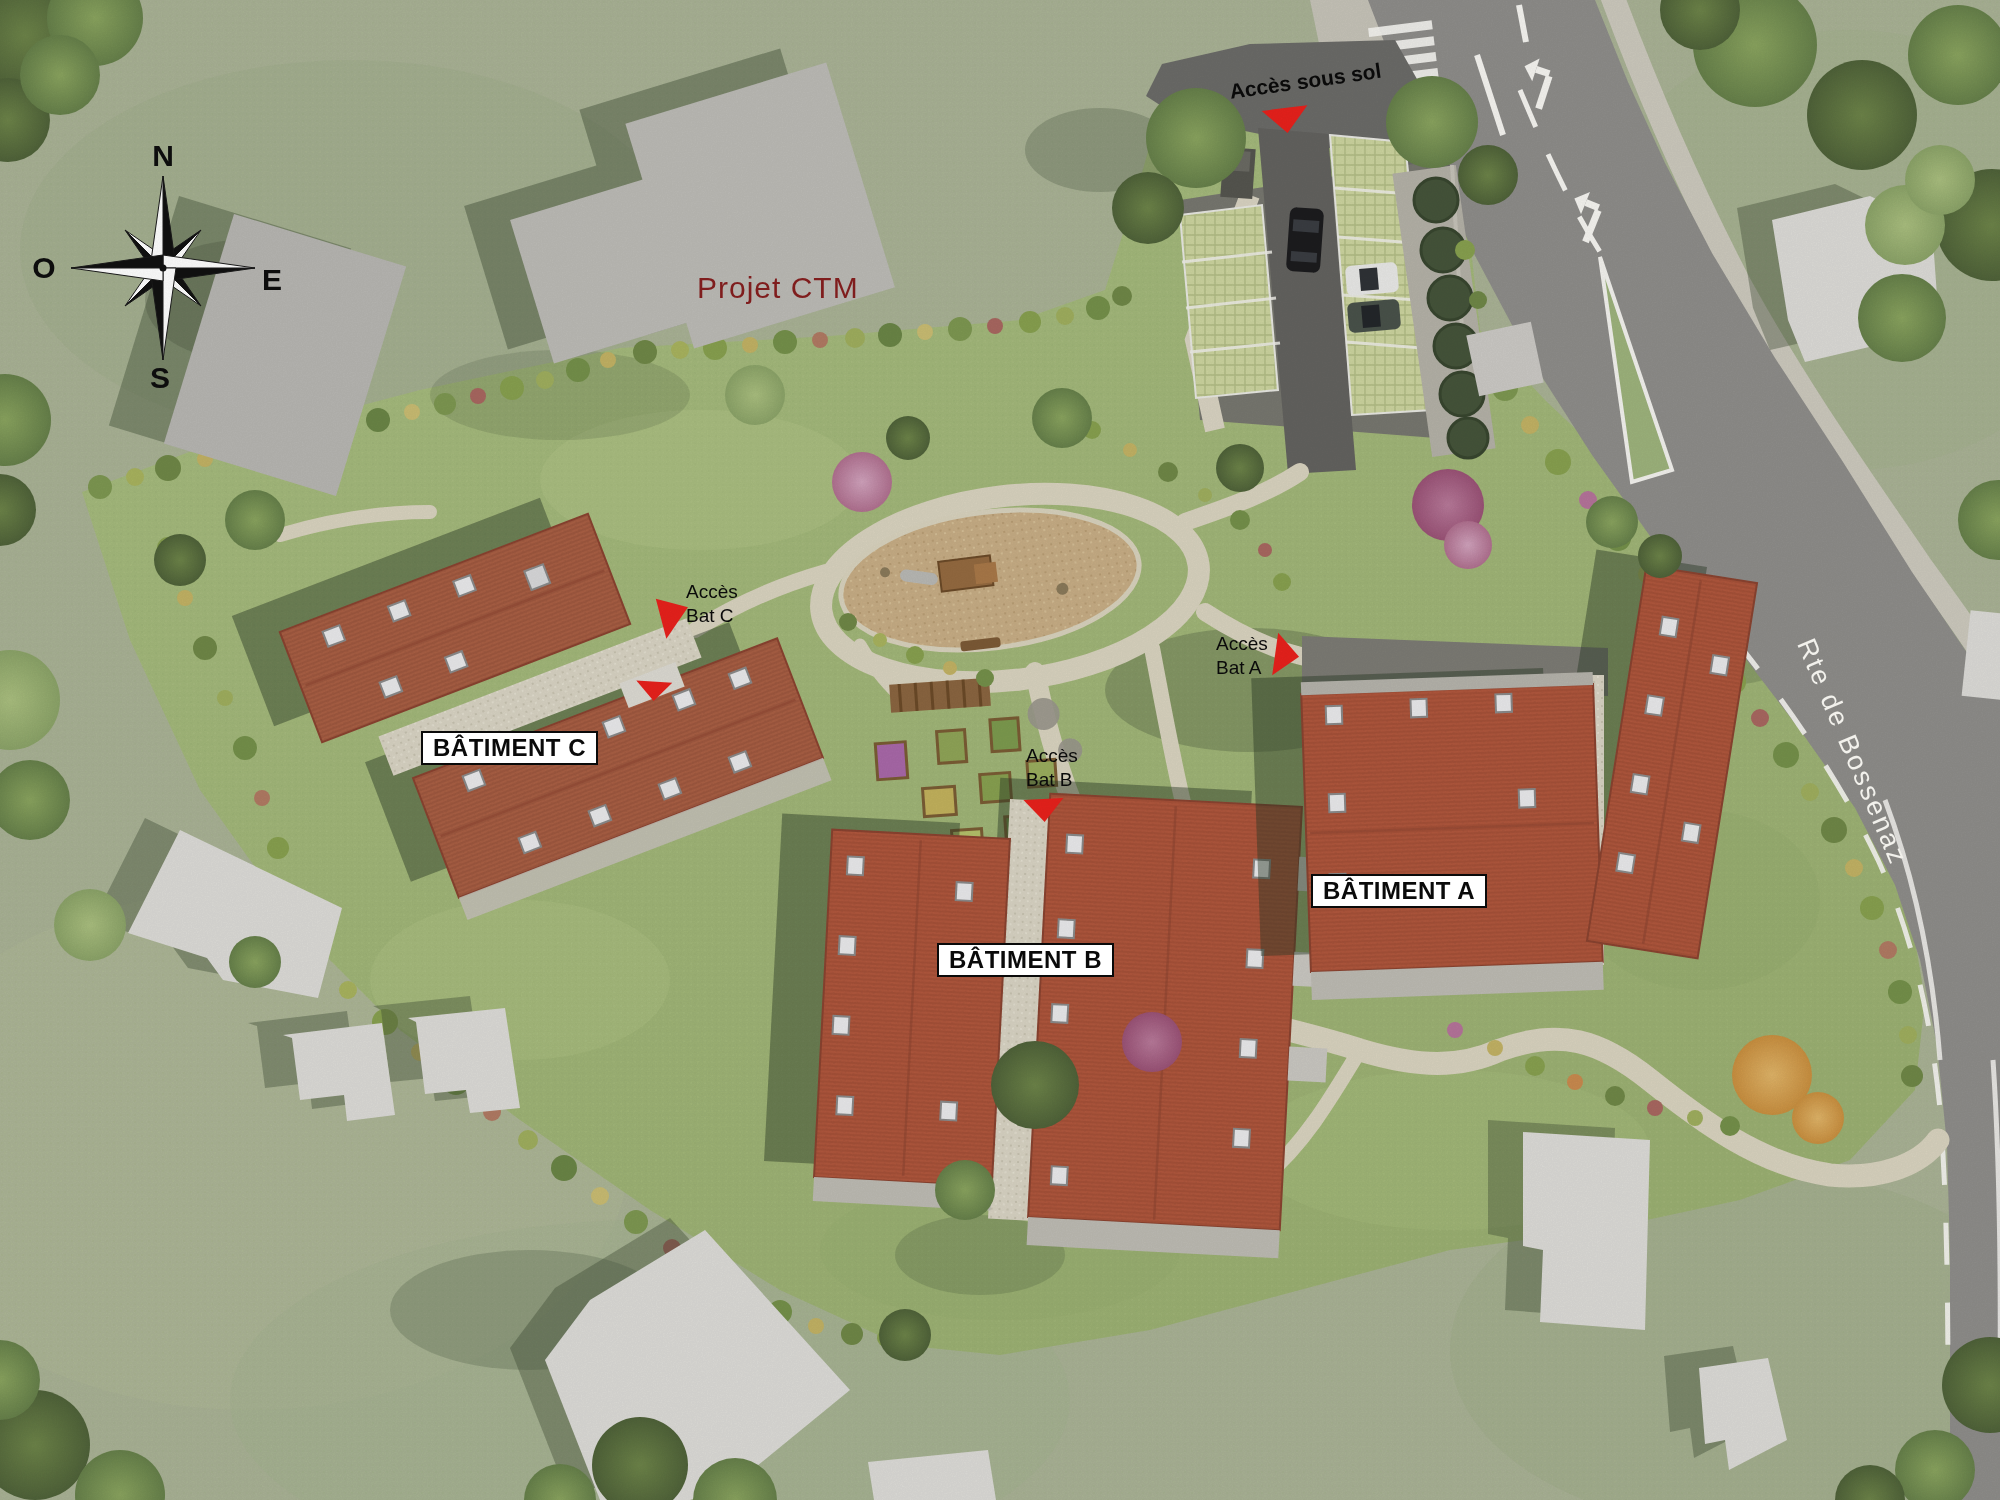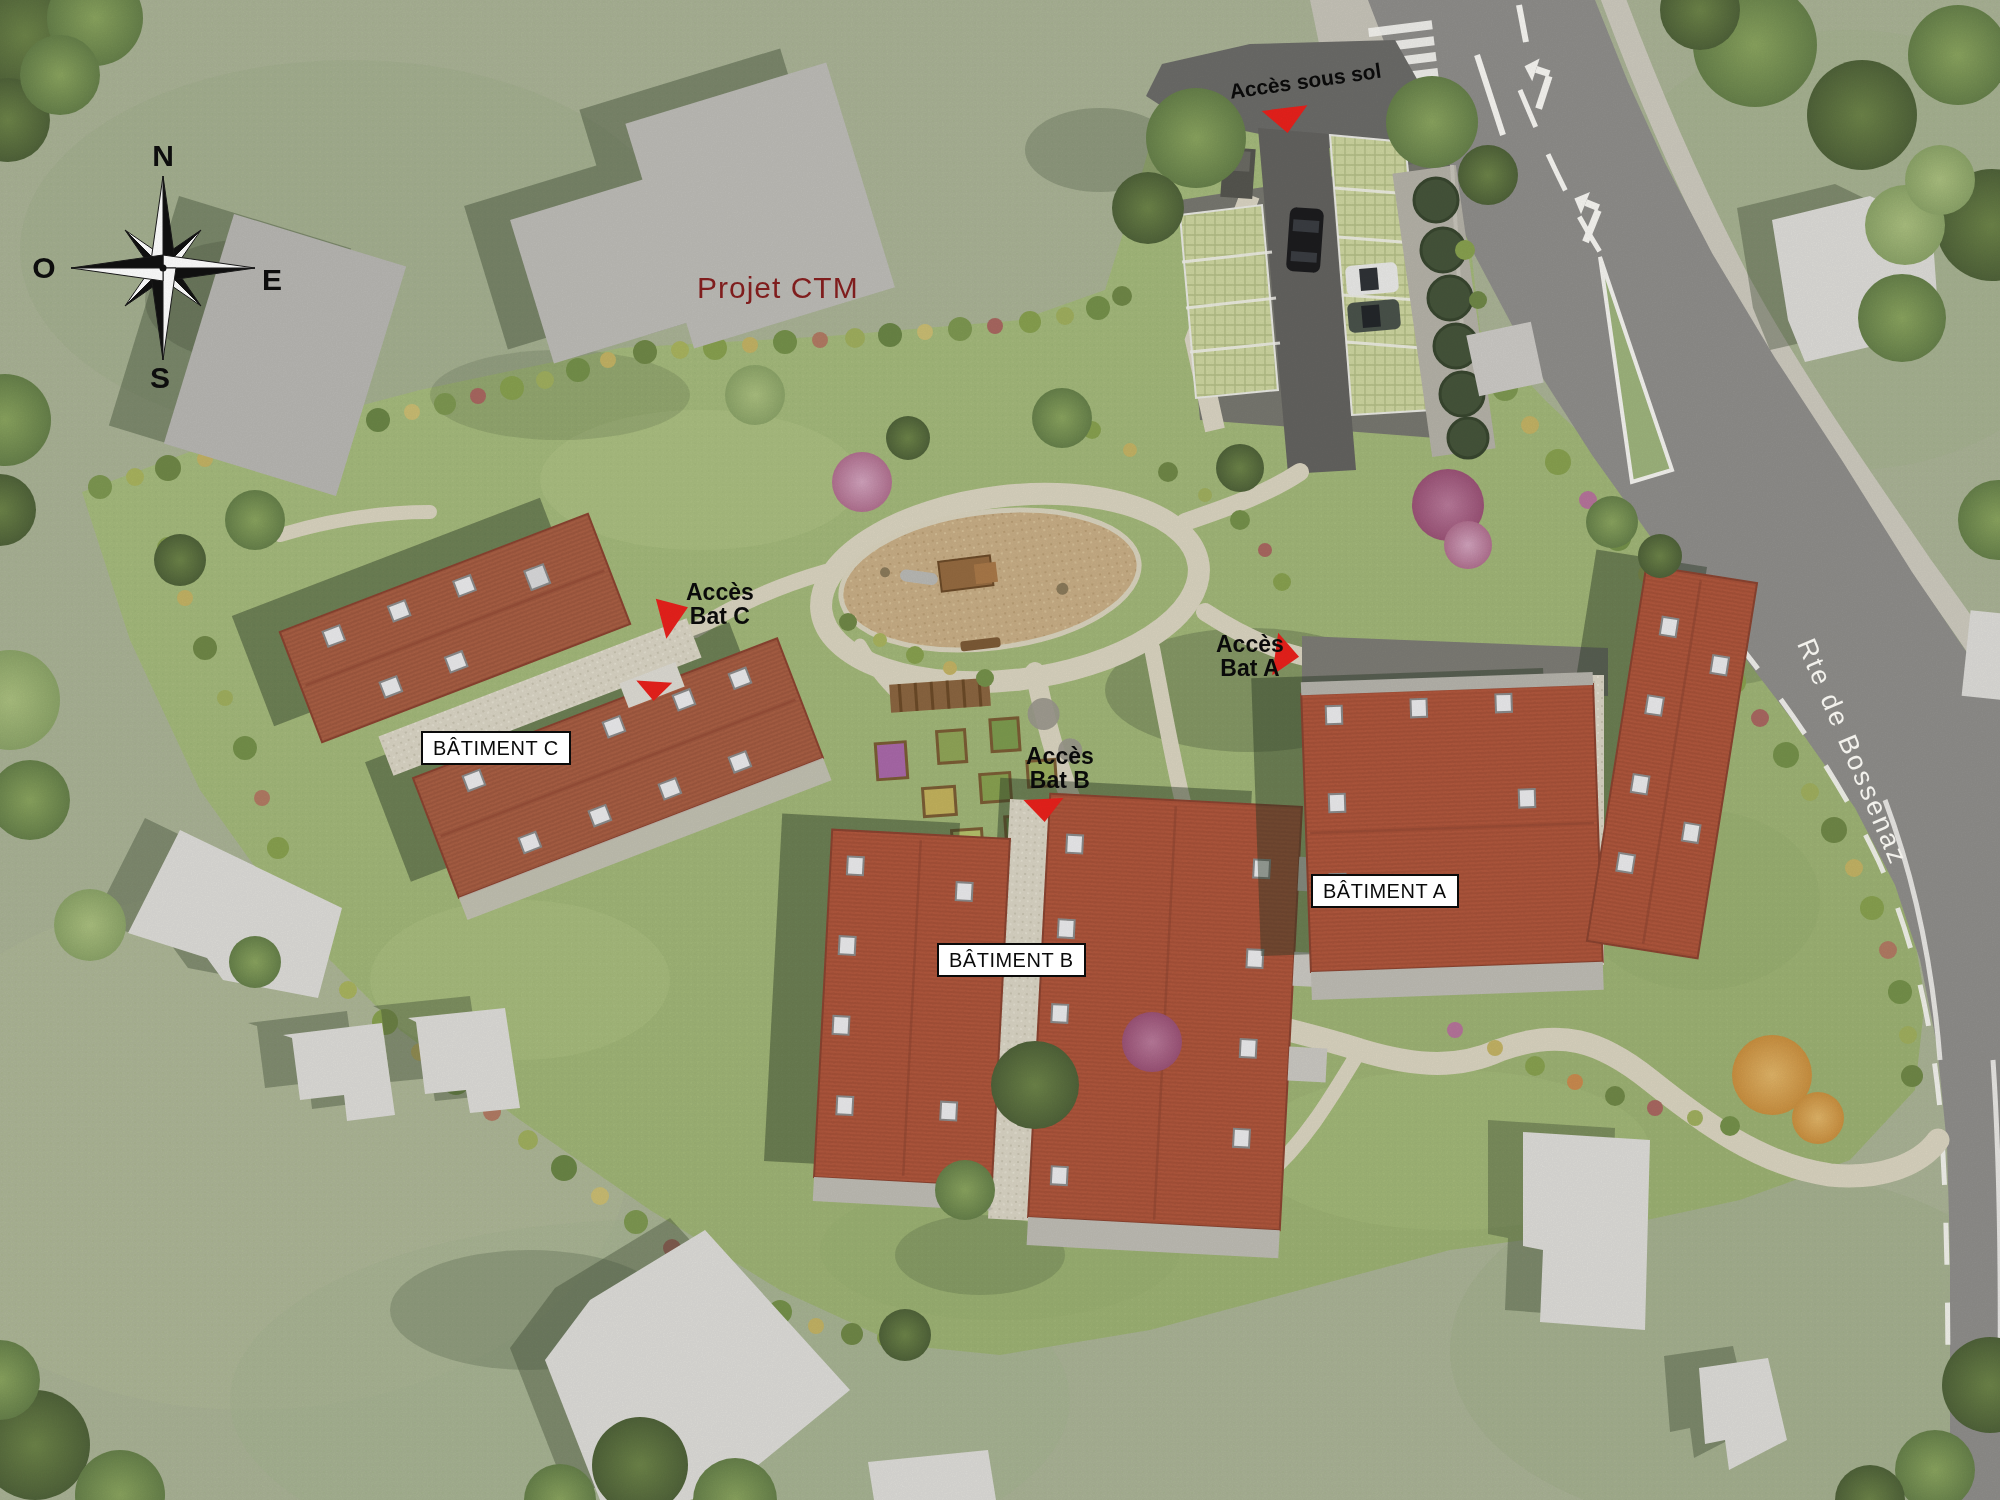--- a/index.html
+++ b/index.html
@@ -2,23 +2,23 @@
 <html><head>
 <meta charset="utf-8">
 <style>
   html,body{margin:0;padding:0;background:#a9b295;}
   .stage{position:relative;width:2000px;height:1500px;overflow:hidden;
          font-family:"Liberation Sans",sans-serif;background:#a9b295;}
   .stage svg.base{position:absolute;left:0;top:0;}
   .overlay{position:absolute;left:0;top:0;width:2000px;height:1500px;pointer-events:none;}
   .lbl{position:absolute;white-space:nowrap;}
   .lblbox{background:#ffffff;border:2px solid #0a0a0a;color:#0a0a0a;
-          font-weight:normal;font-size:20px;letter-spacing:.5px;padding:3px 10px;line-height:24px;}
+          font-weight:bold;font-size:24px;letter-spacing:.5px;padding:3px 10px;line-height:24px;}
   .ctm{color:#7f1d1d;font-size:30px;letter-spacing:1px;font-weight:400;}
-  .accessTxt{color:#0a0a0a;font-weight:bold;font-size:23px;line-height:24px;text-align:center;}
+  .accessTxt{color:#0a0a0a;font-weight:normal;font-size:19px;line-height:24px;}
   .accessOneLine{color:#0a0a0a;font-weight:bold;font-size:21px;transform:rotate(-8deg);transform-origin:left top;}
   .roadName{color:#f2f1ec;font-size:27px;letter-spacing:2.5px;transform:translate(-50%,-50%) rotate(67deg);}
   .compassLetter{color:#0d0d0d;font-weight:bold;font-size:30px;transform:translate(-50%,-50%);}
 </style>
 </head>
 <body>
 
 <div class="stage">
 
 <svg class="base" width="2000" height="1500" viewBox="0 0 2000 1500">

